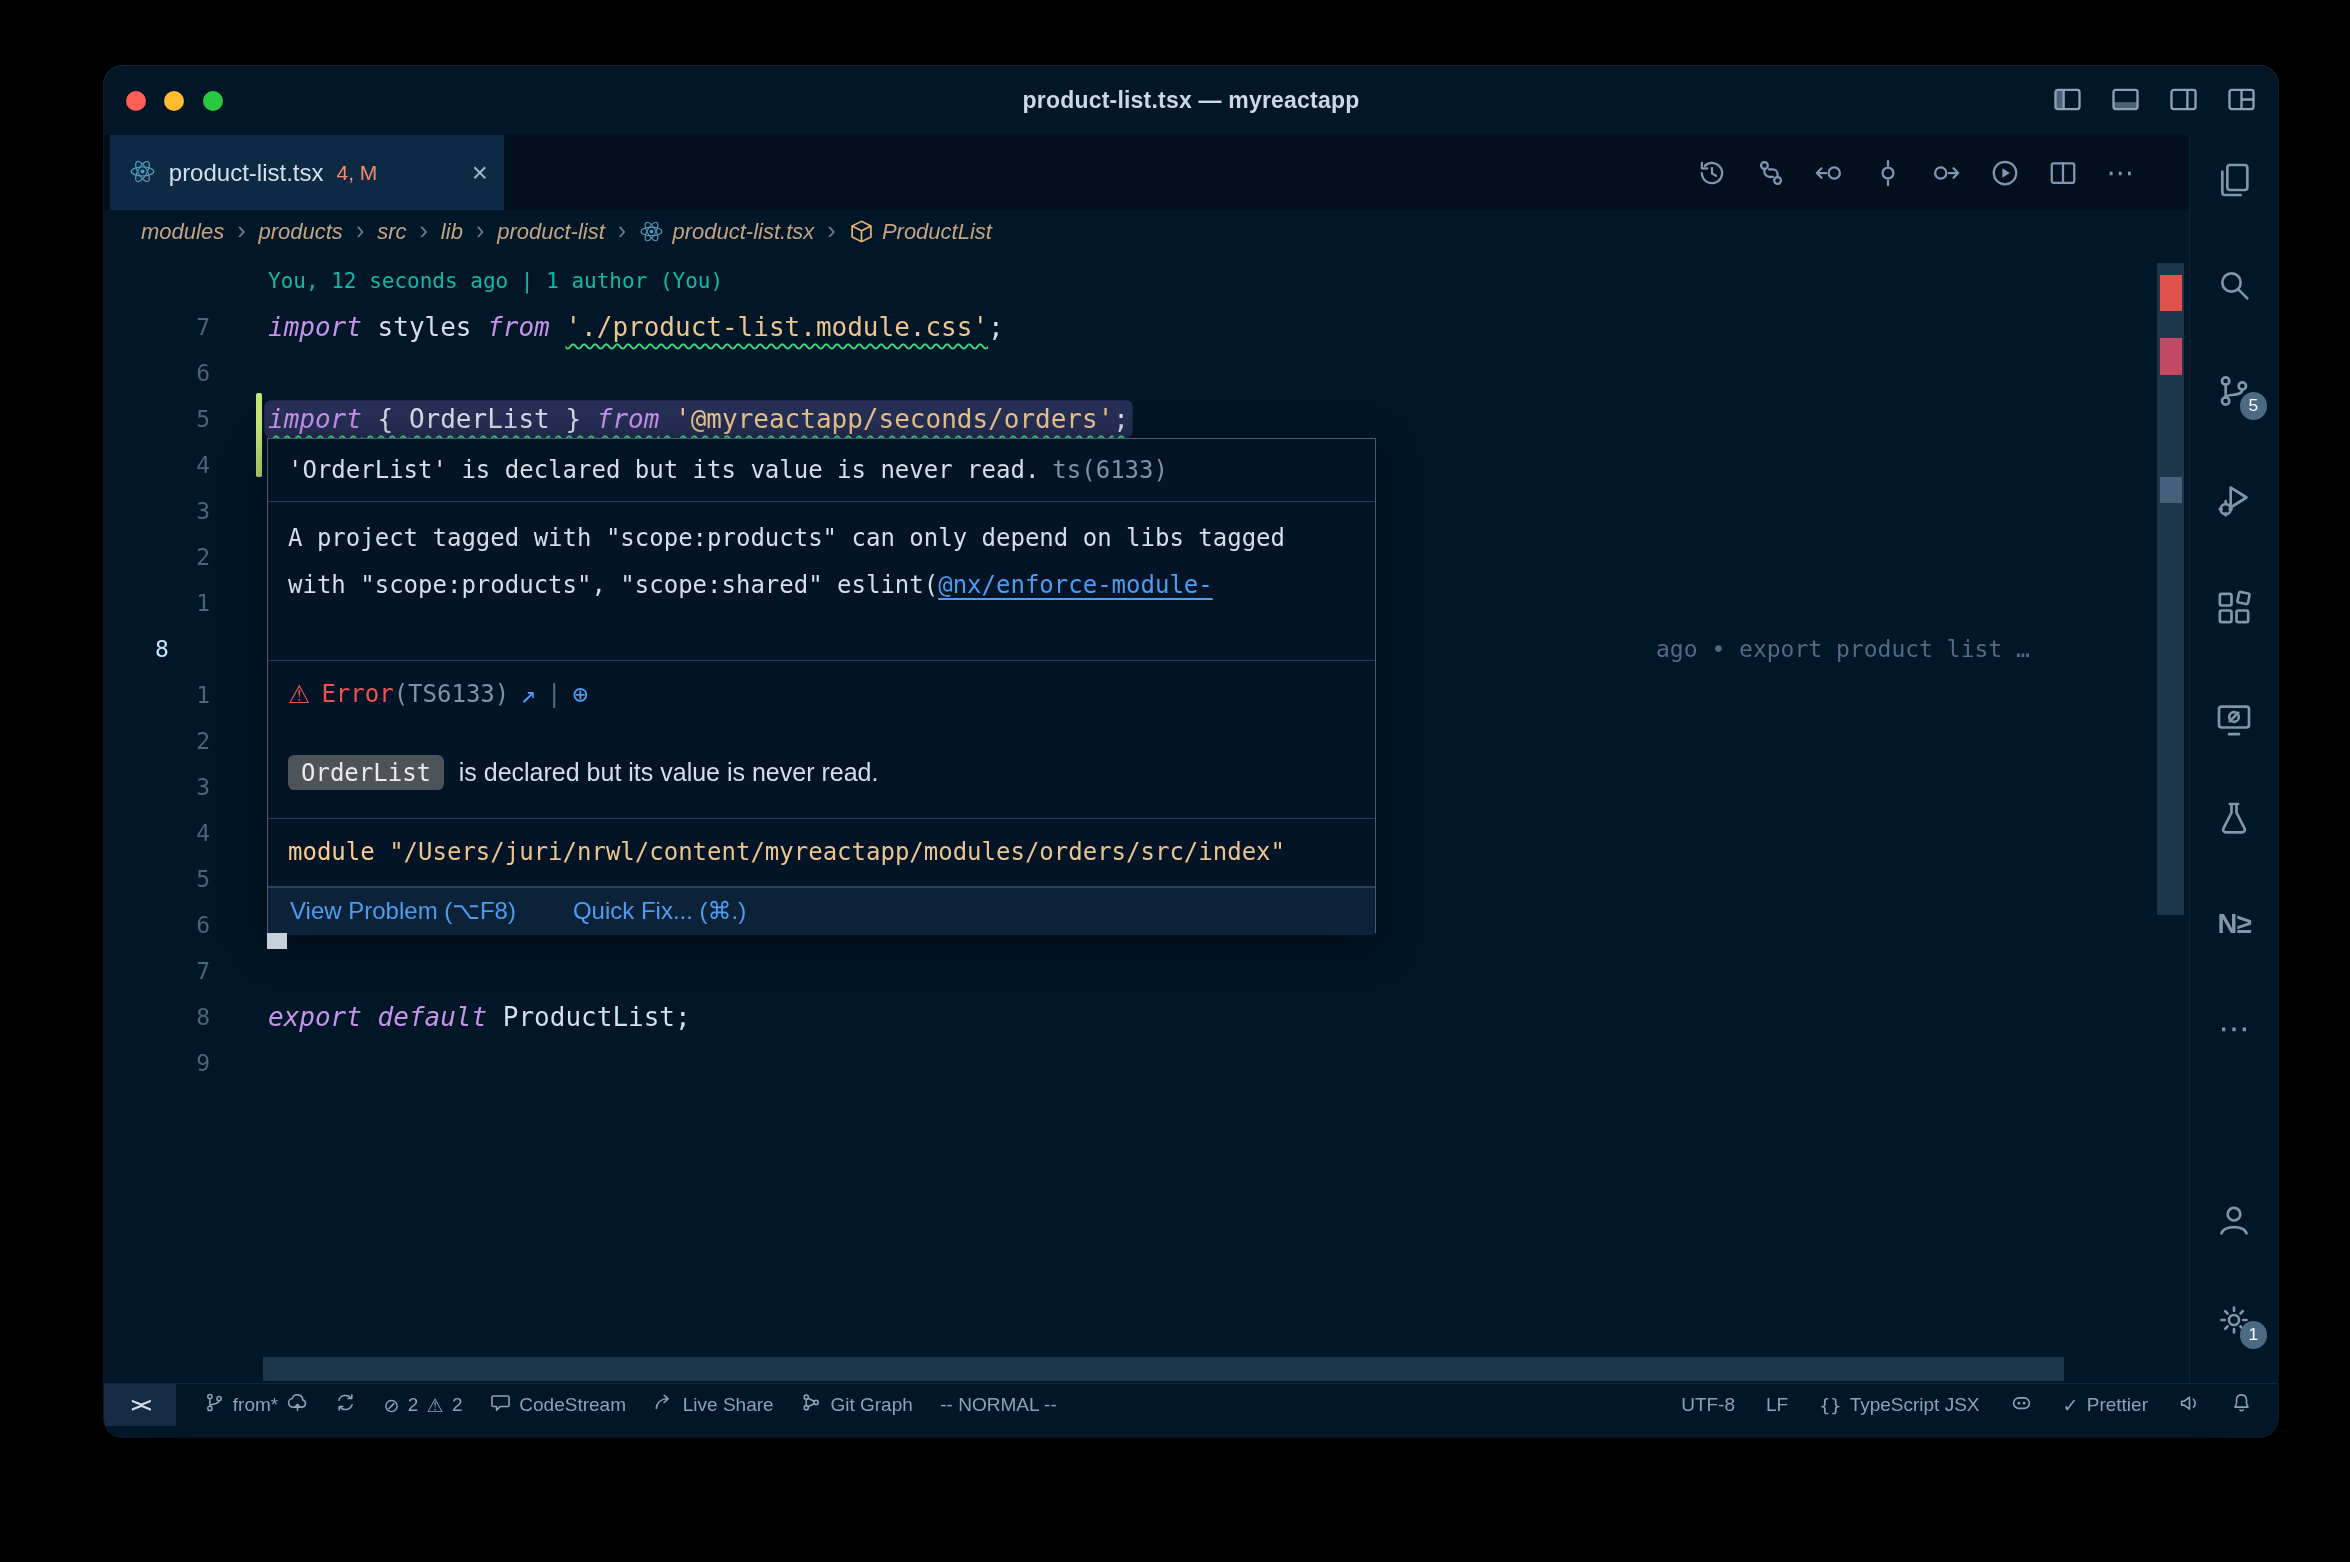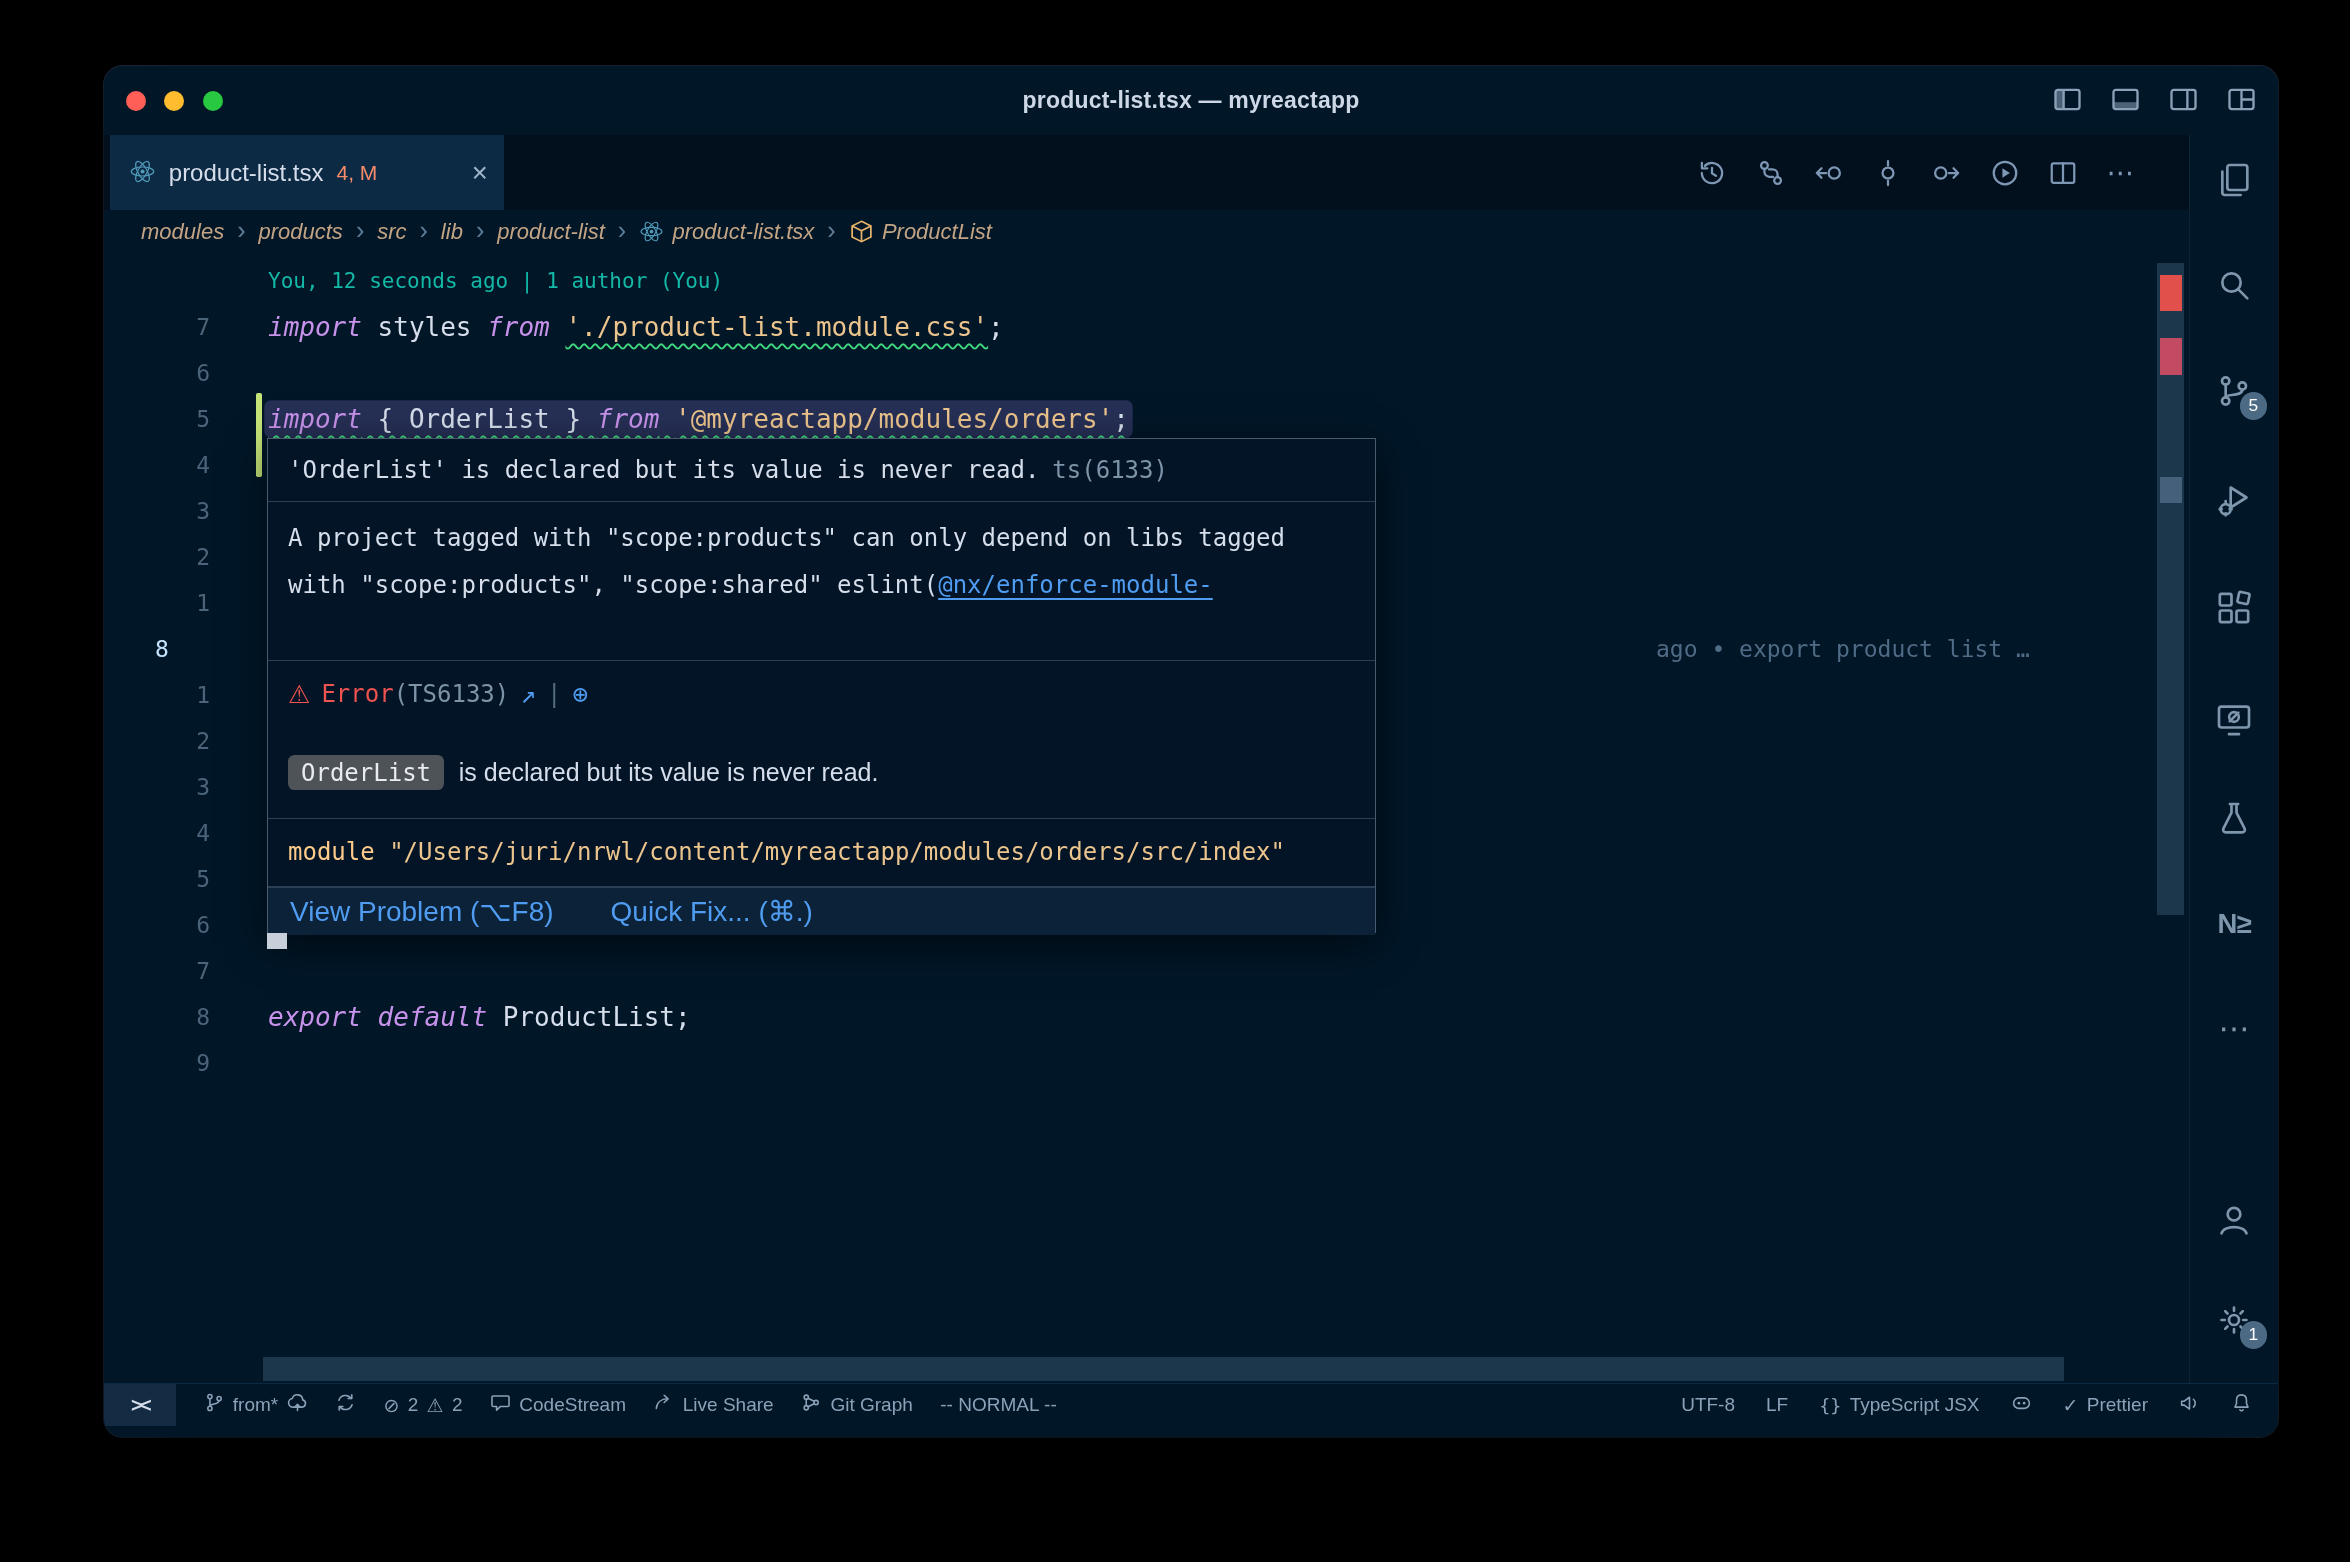--- a/index.html
+++ b/index.html
@@ -82,21 +82,21 @@
   .errcode{color:#7d93a8;}
   .ilink{color:#4f9cf0;text-decoration:none;font-size:26px;}
   .pipe{color:#55falseb;color:#556b80;}
   .p4{height:90px;gap:14.7px;font-family:"Liberation Sans",sans-serif;font-size:25px;}
   .chip{background:#4e5358;color:#e8ebef;border-radius:6.4px;padding:3.7px 13px;font-family:"DejaVu Sans Mono",monospace;font-size:24px;}
   .p5{height:67px;font-size:24px;gap:0;}
   .modkw{color:#ffcb8b;}
   .modpath{color:#ecc48d;white-space:pre;}
   .pdiv{height:0.9px;background:#2b3f55;}
   .pfooter{height:48px;background:#0b2238;border-top:0.9px solid #2b3f55;display:flex;align-items:center;
-           gap:57px;padding:0 22px;font-family:"Liberation Sans",sans-serif;font-size:28px;box-sizing:border-box;}
+           gap:57px;padding:0 22px;font-family:"Liberation Sans",sans-serif;font-size:24px;box-sizing:border-box;}
   .pfooter a{color:#4f9cf0;cursor:pointer;}
   .grip{position:absolute;left:163px;top:798px;width:20px;height:15.6px;background:#c7d0da;z-index:31;}
 
   
   .aitem{position:absolute;left:0;width:88px;height:73px;display:flex;align-items:center;justify-content:center;}
   .ai svg{width:40px;height:40px;stroke:#7e97ac;stroke-width:1.6;fill:none;stroke-linecap:round;stroke-linejoin:round;}
   .nxtxt{color:#7e97ac;font-size:27.5px;font-weight:700;letter-spacing:-0.9px;}
   .aell{color:#7e97ac;font-size:31px;}
   .abadge{position:absolute;right:11px;bottom:7.3px;min-width:27.5px;height:27.5px;border-radius:13.8px;background:#4d6a84;
           color:#fff;font-size:17.4px;display:flex;align-items:center;justify-content:center;padding:0 3.7px;box-sizing:border-box;}
@@ -274,21 +274,21 @@
               <div class="crow">
                 <span class="gut">7</span>
                 <span class="codeline"><span class="tk-kw">import</span><span class="tk-pl"> styles </span><span class="tk-kw">from</span><span class="tk-pl"> </span><span class="tk-str sq">'./product-list.module.css'</span><span class="tk-pl">;</span></span>
               </div>
               <div class="crow">
                 <span class="gut">6</span>
                 <span class="codeline"></span>
               </div>
               <div class="crow">
                 <span class="gut">5</span>
-                <span class="codeline hl"><span class="tk-kw sq">import</span><span class="tk-pl sq"> { </span><span class="tk-pl sq">OrderList</span><span class="tk-pl sq"> } </span><span class="tk-kw sq">from</span><span class="tk-pl sq"> </span><span class="tk-str sq">'@myreactapp/modules/orders'</span><span class="tk-pl sq">;</span></span>
+                <span class="codeline hl"><span class="tk-kw sq">import</span><span class="tk-pl sq"> { </span><span class="tk-pl sq">OrderList</span><span class="tk-pl sq"> } </span><span class="tk-kw sq">from</span><span class="tk-pl sq"> </span><span class="tk-str sq">'@myreactapp/seconds/orders'</span><span class="tk-pl sq">;</span></span>
               </div>
               <div class="crow">
                 <span class="gut">4</span>
                 <span class="codeline"></span>
               </div>
               <div class="crow">
                 <span class="gut">3</span>
                 <span class="codeline"></span>
               </div>
               <div class="crow">

